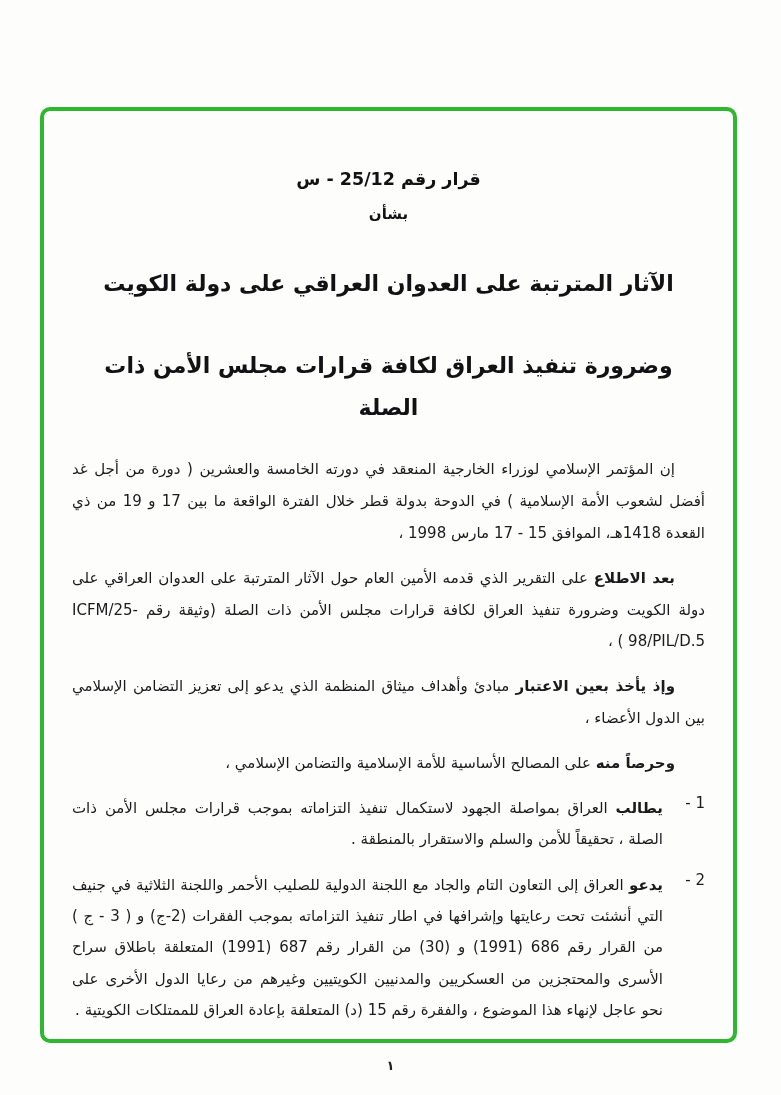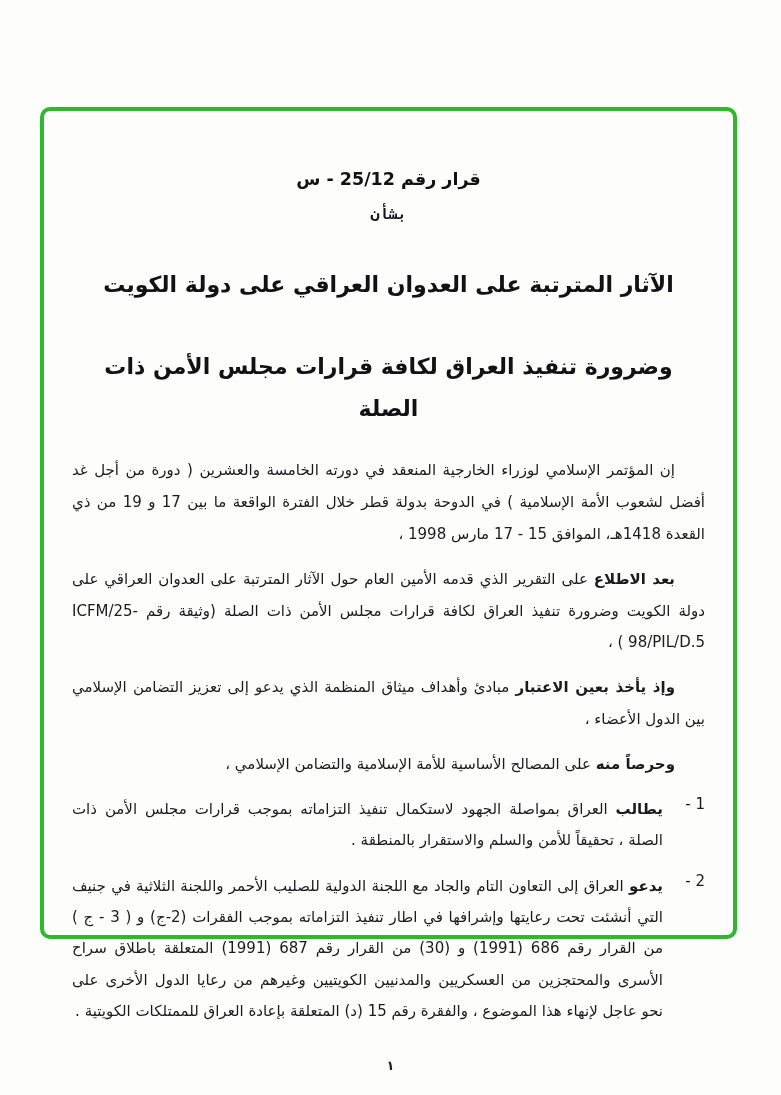--- a/index.html
+++ b/index.html
@@ -15,31 +15,31 @@
   
   .top-header {
     position:absolute; top:30px; left:46px; right:46px;
     direction:rtl; color:#0e0e10; font-weight:bold;
   }
   .hdr-line1 { font-size:11px; text-align:center; letter-spacing:0.2px; }
   .hdr-line2 { font-size:9.5px; text-align:right; margin-top:6px; padding-right:2px; }
 
   
   .frame {
-    position:absolute; left:40px; top:107px; width:697px; height:832px;
+    position:absolute; left:40px; top:107px; width:697px; height:936px;
     border:4px solid var(--green,#2fb82f);
     border-radius:10px;
     padding:58px 28px 0 28px;
     direction:rtl;
     background:#fdfdfc;
   }
 
   .title-block { text-align:center; color:#121214; font-weight:bold; }
   .t-num  { font-size:17.5px; margin-bottom:16px; }
-  .t-re   { font-size:15px;   margin-bottom:1px;font-family:Liberation Mono, monospace; }
+  .t-re   { font-size:15px;   margin-bottom:1px; }
   .t-sub  { font-size:22px; line-height:1.9;margin-top:40px; }
 
   .body-text { margin-top:26px; font-size:15px; color:#1b1b1d; }
   .para {
     text-align:justify; line-height:2.12; text-indent:30px;
     margin-bottom:13px;
   }
   .lead { font-weight:bold; }
 
   .items { margin-top:8px; }

